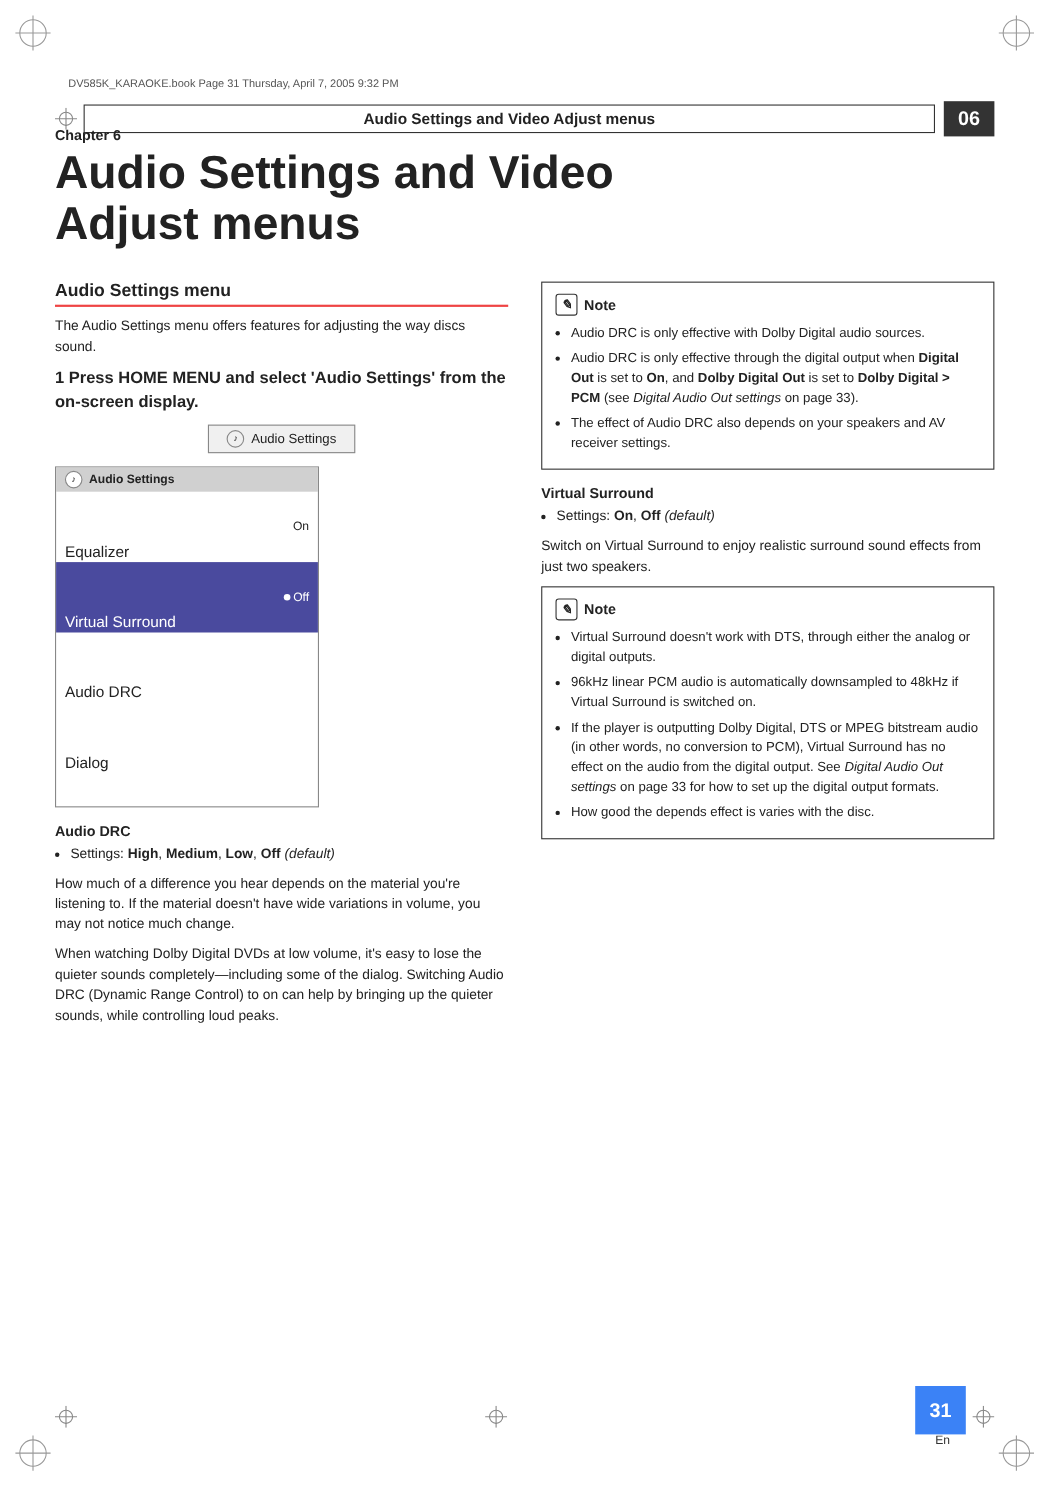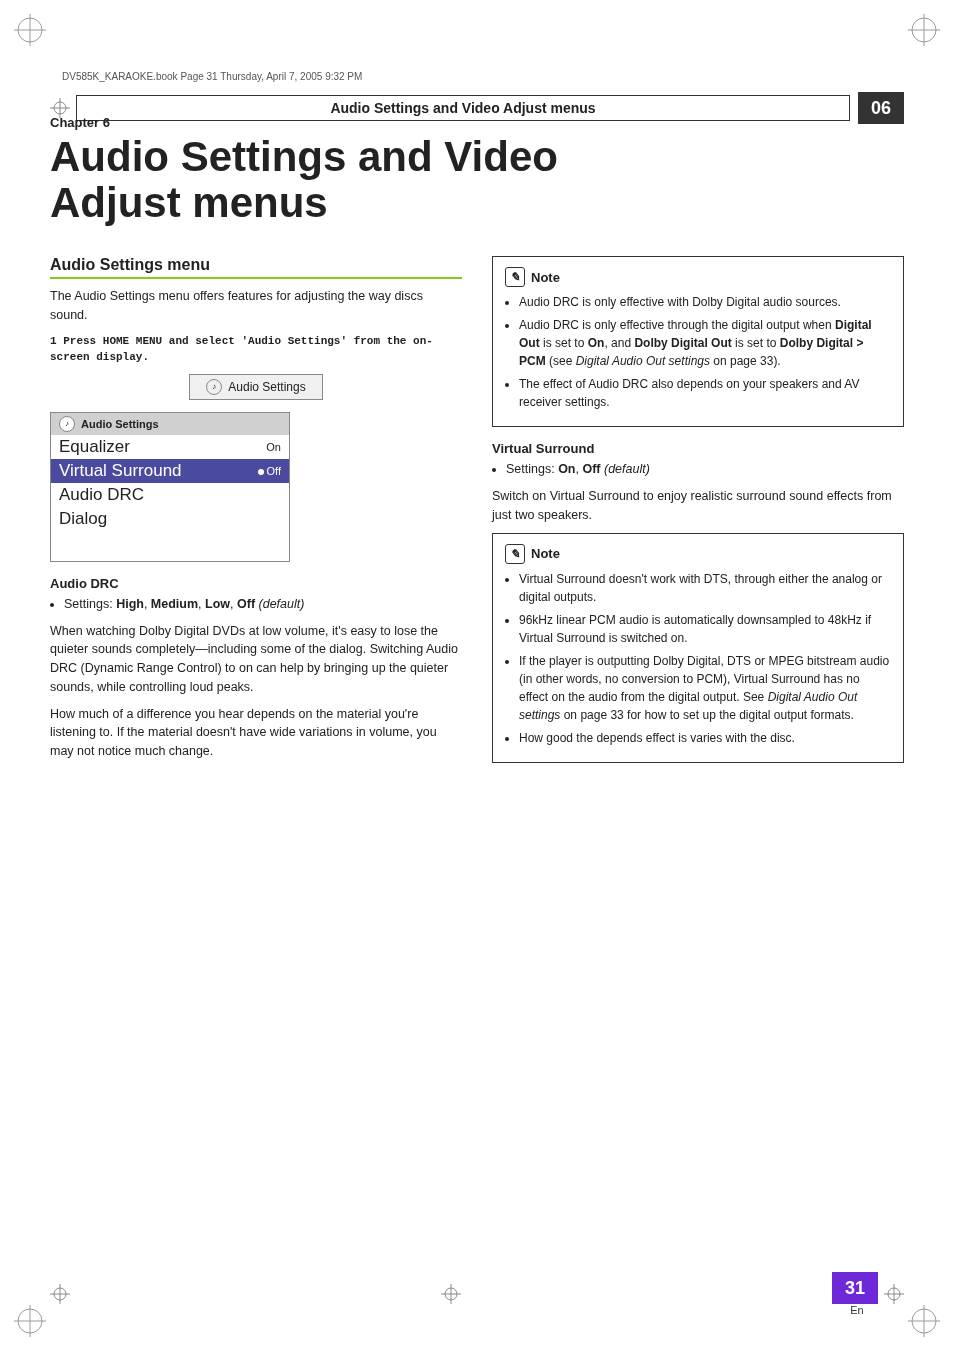--- a/index.html
+++ b/index.html
@@ -101,43 +101,42 @@
     }
 
     .col-right {
       flex: 1;
     }
 
     
     .section-heading {
       font-size: 16px;
       font-weight: bold;
-      border-bottom: 2px solid #84cc16;
+      border-bottom: 2px solid #ef4444;
       padding-bottom: 3px;
       margin-bottom: 8px;
     }
 
     .sub-section-heading {
       font-size: 13px;
       font-weight: bold;
       margin-bottom: 4px;
     }
 
     p {
       font-size: 12.5px;
       line-height: 1.5;
       margin-bottom: 8px;
     }
 
     .step {
-      font-size: 11px;
+      font-size: 15px;
       font-weight: bold;
       margin-bottom: 8px;
       line-height: 1.5;
-      font-family: Liberation Mono, monospace;
     }
 
     
     .ui-button-container {
       text-align: center;
       margin: 8px 0 12px 0;
     }
 
     .ui-button {
       display: inline-flex;
@@ -184,21 +183,22 @@
       align-items: center;
     }
 
     .menu-row.selected {
       background: #4a4a9e;
       color: #fff;
     }
 
     .menu-row-label {
       flex: 1;
-      font-size: 17px;
+      font-size: 14px;
+      margin-top: 44px;
     }
 
     .menu-row-value {
       font-size: 11px;
     }
 
     .menu-row-value .bullet {
       display: inline-block;
       width: 6px;
       height: 6px;
@@ -255,26 +255,26 @@
       position: absolute;
       bottom: 35px;
       left: 50px;
       right: 50px;
       display: flex;
       justify-content: space-between;
       align-items: center;
     }
 
     .page-badge {
-      background: #6d28d9;
+      background: #3b82f6;
       color: #fff;
       font-size: 18px;
       font-weight: bold;
       width: 46px;
-      height: 32px;
+      height: 44px;
       display: flex;
       align-items: center;
       justify-content: center;
     }
 
     .page-lang {
       font-size: 11px;
       color: #333;
       margin-left: 4px;
     }
@@ -393,22 +393,22 @@
           <span class="menu-row-value"></span>
         </div>
         <div style="height:30px;"></div>
       </div>
 
       <div style="margin-top:8px;">
         <div class="sub-section-heading">Audio DRC</div>
         <ul class="content-list">
           <li>Settings: <b>High</b>, <b>Medium</b>, <b>Low</b>, <b>Off</b> <em>(default)</em></li>
         </ul>
+        <p>How much of a difference you hear depends on the material you're listening to. If the material doesn't have wide variations in volume, you may not notice much change.</p>
         <p>When watching Dolby Digital DVDs at low volume, it's easy to lose the quieter sounds completely—including some of the dialog. Switching Audio DRC (Dynamic Range Control) to on can help by bringing up the quieter sounds, while controlling loud peaks.</p>
-        <p>How much of a difference you hear depends on the material you're listening to. If the material doesn't have wide variations in volume, you may not notice much change.</p>
       </div>
     </div>
 
     <div class="col-right">
 
       <div class="note-box">
         <div class="note-title">
           <span class="note-icon">✎</span>
           <span>Note</span>
         </div>

